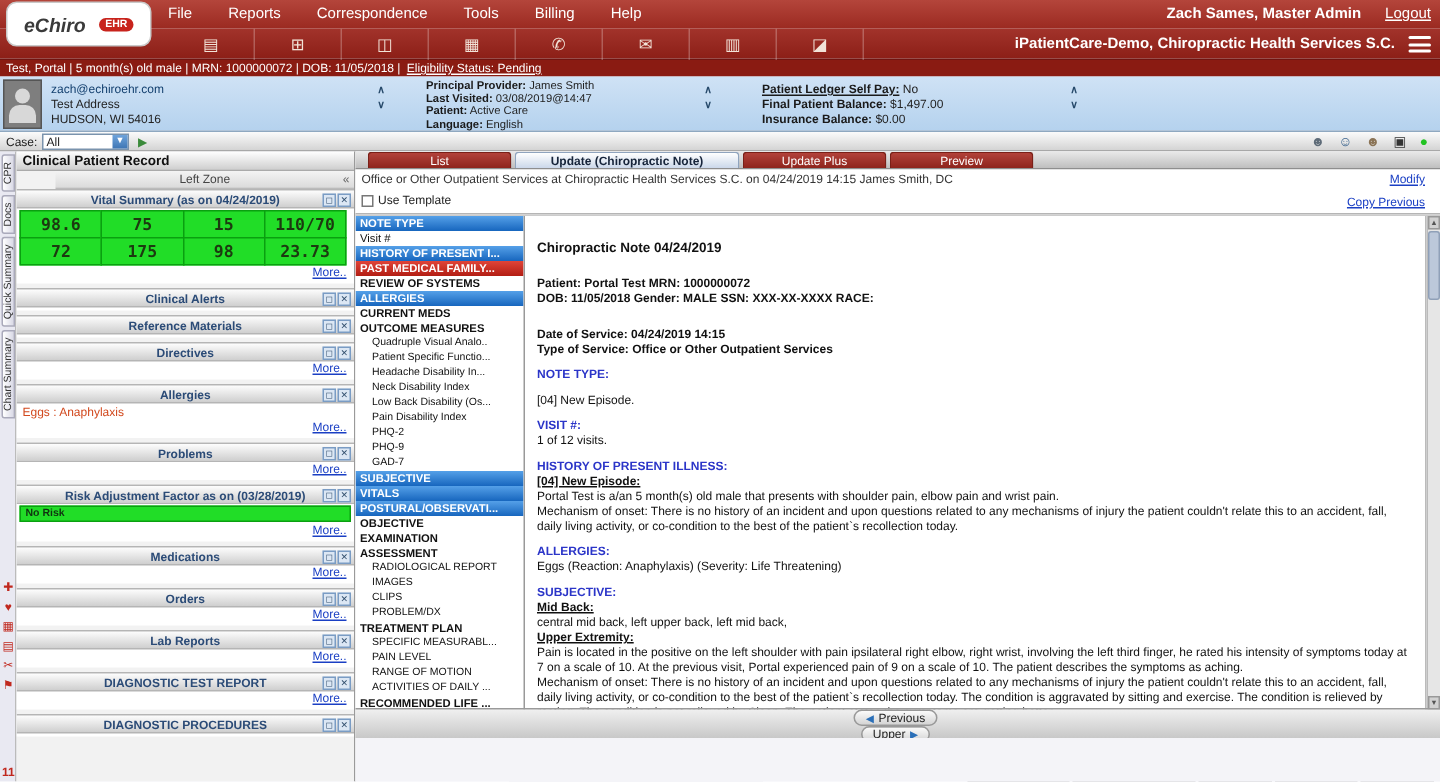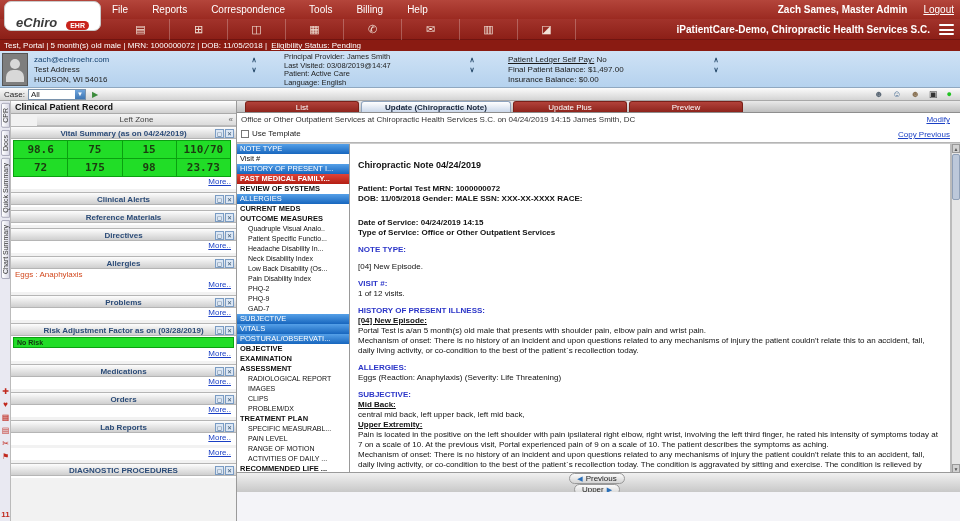--- a/index.html
+++ b/index.html
@@ -3,21 +3,21 @@
 <meta charset="utf-8">
 <style>
   * { margin:0; padding:0; box-sizing:border-box; }
   html,body { width:960px; height:521px; overflow:hidden; }
   body { font-family:"Liberation Sans", sans-serif; background:#F4F4F8; position:relative; font-size:9px; color:#222; }
 
   
   .topbar { position:absolute; top:0; left:0; width:960px; height:19px;
             background:linear-gradient(#B4453B,#9B2A21); z-index:4; }
   .logo { position:absolute; left:4px; top:1px; width:97px; height:30px; background:#fff;
-          border:1px solid #C9C9C9; border-radius:7px; z-index:9; display:flex; align-items:flex-end; justify-content:center; gap:9px; }
+          border:1px solid #C9C9C9; border-radius:7px; z-index:9; display:flex; align-items:center; justify-content:center; gap:9px; }
   .logo-text { font-style:italic; font-weight:bold; font-size:13px; color:#3A3A3A; }
   .logo-badge { background:#C8231C; color:#fff; font-size:7px; font-weight:bold; border-radius:8px; padding:1px 4px; }
   .menus { position:absolute; left:112px; top:0; height:19px; display:flex; gap:24px; align-items:center; }
   .menu-item { color:#fff; font-size:10px; cursor:default; }
   .top-right { position:absolute; right:6px; top:0; height:19px; display:flex; gap:16px; align-items:center; }
   .username { color:#fff; font-size:10px; font-weight:bold; }
   .logout { color:#fff; font-size:10px; text-decoration:underline; }
 
   
   .toolbar { position:absolute; top:19px; left:0; width:960px; height:21px;
@@ -42,21 +42,21 @@
   .photo .torso { width:18px; height:12px; border-radius:7px 7px 0 0; background:#D8D8D8; margin:0 auto; }
   .pi-contact { position:absolute; left:34px; top:4px; }
   .pi-contact div { font-size:8px; line-height:10px; color:#222; }
   .pi-contact .email { color:#13406F; }
   .chev { position:absolute; top:5px; width:10px; display:flex; flex-direction:column; gap:2px; align-items:center;
           color:#274A6B; font-size:7px; font-weight:bold; cursor:default; }
   .pi-visit { position:absolute; left:284px; top:2px; }
   .pi-visit .pi-line { font-size:7.5px; line-height:8.5px; }
   .pi-billing { position:absolute; left:508px; top:4px; }
   .pi-billing .pi-line { font-size:8px; line-height:10px; }
-  .pi-line b { font-weight:normal; color:#1A1A1A; }
+  .pi-line b { font-weight:bold; color:#1A1A1A; }
   .pi-line span { color:#222; }
   .pl-link { text-decoration:underline; }
 
   
   .caserow { position:absolute; top:88px; left:0; width:960px; height:13px;
              background:linear-gradient(#FBFBFB,#D4D4D4); border-bottom:1px solid #A8A8A8; }
   .case-label { position:absolute; left:4px; top:2px; font-size:8px; color:#222; }
   .case-select { position:absolute; left:28px; top:1px; width:58px; height:11px; background:#fff; border:1px solid #7A93AD;
                  font-size:8px; line-height:9px; padding-left:2px; display:flex; justify-content:space-between; }
   .case-arrow { width:10px; height:9px; background:linear-gradient(#6FA4DC,#3E76B4); color:#fff; font-size:6px; text-align:center; line-height:9px; }
@@ -99,33 +99,33 @@
   .vitals-table { margin:1px 2px; }
   .vrow { display:flex;text-align:right; }
   .vcell { width:25%; height:19px; background:#21DD27; border:1px solid #0AA010; margin-right:-1px; margin-bottom:-1px;
            font-family:"DejaVu Sans Mono", monospace; font-weight:bold; font-size:11px; color:#1C3A10;
            display:flex; align-items:center; justify-content:center; }
 
   
   .rightarea { position:absolute; left:237px; top:101px; width:723px; height:420px; background:#fff; }
   .tabbar { position:absolute; left:0; top:0; width:723px; height:12px;
             background:linear-gradient(#E9E9E9,#BFBFBF); border-bottom:1px solid #8E8E8E; display:flex; align-items:flex-end; padding-left:8px; }
-  .ntab { width:114px; height:11px; margin-right:2px; border:1px solid #7A2018; border-bottom:none; border-radius:3px 3px 0 0;
+  .ntab { width:96px; height:11px; margin-right:2px; border:1px solid #7A2018; border-bottom:none; border-radius:3px 3px 0 0;
           background:linear-gradient(#B2423A,#8E241C); color:#fff; font-size:8px; text-align:center; line-height:11px; cursor:default; }
   .ntab.active { width:150px; background:linear-gradient(#FFFFFF,#CBD8EA); color:#16243A; font-weight:bold; border-color:#8FA4BE; }
   .noteheader { position:absolute; left:0; top:12px; width:723px; height:30px; background:#fff; border-bottom:1px solid #B5B5B5; }
   .nh-title { position:absolute; left:4px; top:2px; font-size:8px; color:#333; width:600px; }
   .nh-modify { position:absolute; right:10px; top:2px; font-size:8px; color:#1A3FC4; text-decoration:underline; }
   .nh-copy { position:absolute; right:10px; top:17px; font-size:8px; color:#1A3FC4; text-decoration:underline; }
   .nh-template { position:absolute; left:4px; top:16px; display:flex; align-items:center; gap:3px; font-size:8px; color:#222; }
   .nh-template .cb { width:8px; height:8px; border:1px solid #777; background:#fff; }
   .notebody { position:absolute; left:0; top:42px; width:723px; height:329px; display:flex; border-top:1px solid #CCC; }
   .tree { width:113px; height:329px; background:#fff; border-right:1px solid #999; overflow:hidden; }
   .tree-item { height:10px; line-height:10px; font-size:7.5px; padding-left:3px; white-space:nowrap; overflow:hidden; color:#111; cursor:default; }
-  .tree-item.blue { background:linear-gradient(#55A0E8,#1766BE); color:#fff; font-weight:normal; }
+  .tree-item.blue { background:linear-gradient(#55A0E8,#1766BE); color:#fff; font-weight:bold; }
   .tree-item.red { background:linear-gradient(#E04438,#B31E14); color:#fff; font-weight:bold; }
   .tree-item.bold { font-weight:bold; }
   .tree-item.indent { padding-left:11px; font-size:7px; }
   .notecontent { flex:1; height:329px; overflow:hidden; padding:16px 8px; border-right:1px solid #BBB; }
   .note-p { font-size:8px; line-height:10px; color:#111; }
   .note-p.title { font-weight:bold; font-size:9px; }
   .note-p.label { font-weight:bold; }
   .note-p.sect { color:#2B35C8; font-weight:bold; }
   .note-p.subhead { font-weight:bold; text-decoration:underline; }
   .note-p.blank { height:7px; }
@@ -411,20 +411,27 @@
           <span class="sec-btns">
             <span class="mini-btn">◻</span>
             <span class="mini-btn">✕</span>
           </span>
         </div>
 
         <div class="sec-more">More..</div>
       </div>
 
       <div class="section">
+        <div class="sec-head">
+          <span class="sec-title">DIAGNOSTIC TEST REPORT</span>
+          <span class="sec-btns">
+            <span class="mini-btn">◻</span>
+            <span class="mini-btn">✕</span>
+          </span>
+        </div>
 
         <div class="sec-more">More..</div>
       </div>
 
       <div class="section">
         <div class="sec-head">
           <span class="sec-title">DIAGNOSTIC PROCEDURES</span>
           <span class="sec-btns">
             <span class="mini-btn">◻</span>
             <span class="mini-btn">✕</span>

